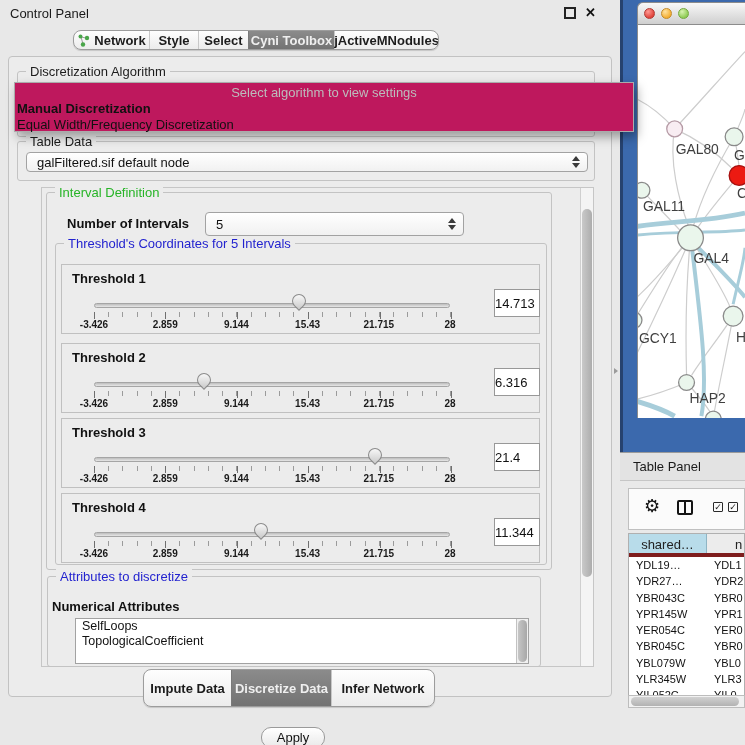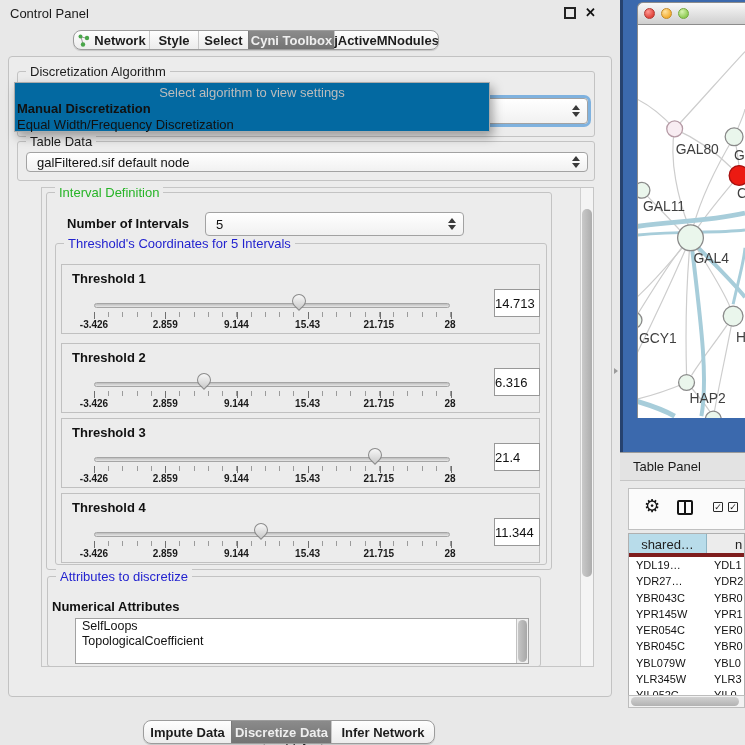--- a/index.html
+++ b/index.html
@@ -12,39 +12,39 @@
   .cp-title { left:10px; top:6px; font-size:13px; color:#1a1a1a; }
   .win-btn { top:7px; width:12px; height:12px; cursor:pointer; }
   .win-float { left:564px; border:2px solid #222; }
   .win-close { left:585px; font-weight:bold; font-size:13px; color:#111; line-height:12px; }
 
   .tabgroup { position:absolute; display:flex; border:1px solid #9c9c9c; border-radius:8px; overflow:hidden; background:linear-gradient(#fefefe,#ececec); box-shadow:0 1px 1px rgba(0,0,0,.15); }
   .tabseg { display:flex; align-items:center; justify-content:center; gap:4px; font-weight:bold; font-size:13px; color:#1c1c1c; border-left:1px solid #c8c8c8; cursor:pointer; }
   .tabseg:first-child { border-left:none; }
   .tabseg.sel { background:linear-gradient(#8b8b8b,#737373); color:#efefef; border-left:1px solid #7a7a7a; }
   .tabs-top { left:73px; top:30px; height:20px; }
-  .tabs-bottom { left:143px; top:720px; height:24px; }
+  .tabs-bottom { left:143px; top:669px; height:38px; }
 
   .outer-box { left:8px; top:56px; width:604px; height:641px; background:#ececec; border:1px solid #c2c2c2; border-radius:4px; }
 
   .group { position:absolute; border:1px solid #c3c3c3; border-radius:3px; }
   .gtitle { position:absolute; top:-8px; left:8px; background:#ececec; padding:0 4px; font-size:13px; white-space:nowrap; }
   .gtitle.dark { color:#1c1c1c; }
   .gtitle.green { color:#27b427; }
   .gtitle.blue { color:#2323cf; }
 
   .combo { position:absolute; background:linear-gradient(#ffffff,#f1f1f1); border:1px solid #a2a2a2; border-radius:4px; display:flex; align-items:center; cursor:pointer; }
   .combo .val { padding-left:10px; font-size:13px; color:#111; }
   .stepper { position:absolute; right:7px; top:50%; transform:translateY(-50%); display:flex; flex-direction:column; gap:2px; }
   .stepper i { width:0; height:0; border-left:4px solid transparent; border-right:4px solid transparent; }
   .stepper .up { border-bottom:5px solid #3a3a3a; }
   .stepper .dn { border-top:5px solid #3a3a3a; }
   .focusring { box-shadow:0 0 0 3px #7fb2df; }
 
-  .popup { left:14px; top:82px; width:476px; height:50px; background:#0369a1; border:1px solid #ababab; box-shadow:3px 5px 10px rgba(0,0,0,.35); z-index:30; }
+  .popup { left:14px; top:82px; width:620px; height:50px; background:#be185d; border:1px solid #ababab; box-shadow:3px 5px 10px rgba(0,0,0,.35); z-index:30; }
   .popup .hint { text-align:center; color:#bcbcbc; font-size:13px; padding-top:2px; }
   .popup .opt { font-size:13px; color:#111; padding:1px 2px 0 2px; cursor:pointer; }
   .popup .opt.b { font-weight:bold; }
 
   .scrollpane { left:40px; top:186px; width:553px; height:480px; border:1px solid #c6c6c6; background:#ececec; }
   .vscroll { left:579px; top:187px; width:13px; height:478px; background:#f4f4f4; border-left:1px solid #cfcfcf; }
   .vthumb { position:absolute; left:1px; width:10px; border-radius:6px; background:linear-gradient(90deg,#c9c9c9,#adadad); }
 
   .lbl-bold { font-weight:bold; font-size:13px; color:#111; }
 

